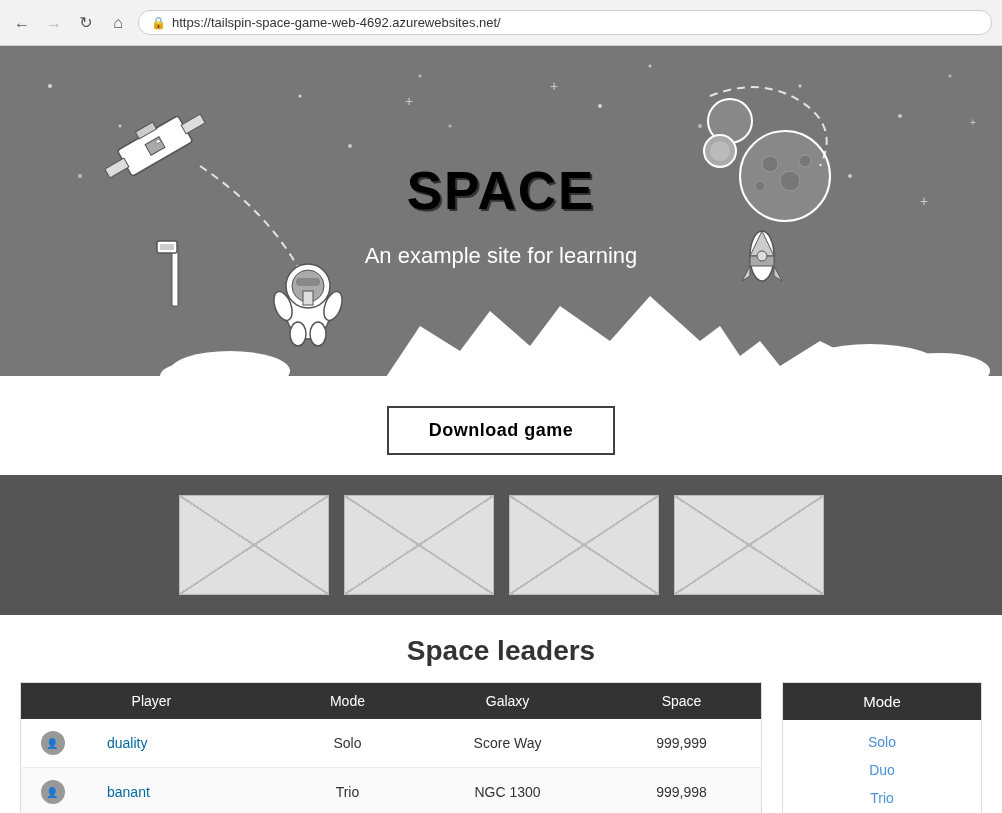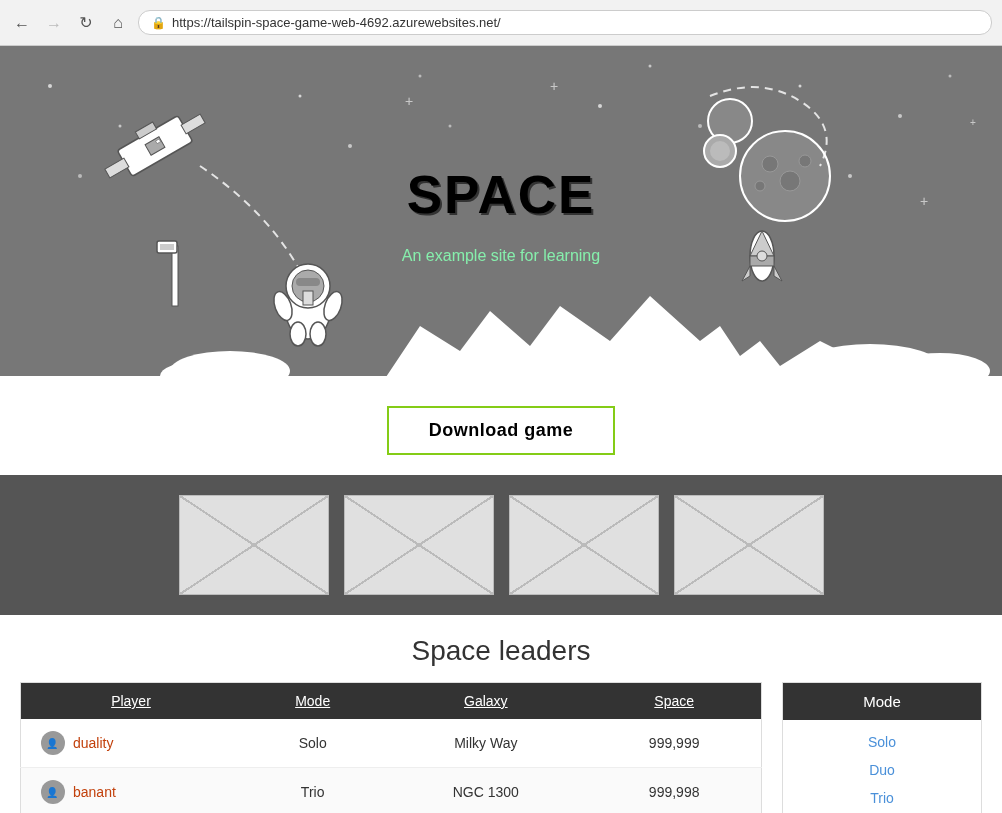--- a/index.html
+++ b/index.html
@@ -59,41 +59,41 @@
     }
     .hero-title {
       font-size: 53px;
       font-weight: 900;
       line-height: 1;
       color: #000000;
       text-shadow: 2px 2px 0 #333;
       letter-spacing: 2px;
     }
     .hero-subtitle {
-      font-size: 16px;
-      color: #86efac;
+      font-size: 22px;
+      color: #ffffff;
       margin-top: 26px;
     }
 
     
     .hero-illustration {
       position: absolute;
       top: 0; left: 0; right: 0; bottom: 0;
       width: 100%;
       height: 100%;
     }
 
     
     .download-section {
       background: white;
       padding: 20px;
       text-align: center;
     }
     .download-btn {
-      border: 2px solid #84cc16;
+      border: 2px solid #404040;
       background: white;
       padding: 12px 40px;
       font-size: 18px;
       font-weight: bold;
       cursor: pointer;
       letter-spacing: 0.5px;
     }
 
     
     .screenshots-section {
@@ -130,21 +130,21 @@
     }
 
     
     .leaders-section {
       background: white;
       padding: 20px;
     }
     .leaders-title {
       text-align: center;
       font-size: 28px;
-      font-weight: normal;
+      font-weight: bold;
       color: #333;
       margin-bottom: 15px;
     }
 
     .leaders-layout {
       display: flex;
       gap: 20px;
       align-items: flex-start;
     }
 
@@ -156,21 +156,20 @@
     }
     .leaders-table thead tr {
       background: #333;
       color: white;
     }
     .leaders-table thead th {
       padding: 10px 20px;
       text-align: center;
       font-weight: normal;
       font-size: 14px;
-      text-decoration: underline;
     }
     .leaders-table tbody tr {
       border-bottom: 1px solid #eee;
     }
     .leaders-table tbody tr:nth-child(even) {
       background: #fafafa;
     }
     .leaders-table tbody td {
       padding: 12px 20px;
       text-align: center;
@@ -185,22 +184,23 @@
     .player-avatar {
       width: 24px; height: 24px;
       border-radius: 50%;
       background: #999;
       display: flex; align-items: center; justify-content: center;
       font-size: 10px;
       color: white;
       flex-shrink: 0;
     }
     .player-link {
-      color: #c2410c;
+      color: #0369a1;
       text-decoration: none;
+      margin-left: 34px;
     }
     .mode-trio { color: #e67e22; }
 
     
     .filter-panel {
       width: 200px;
       border: 1px solid #ddd;
     }
     .filter-header {
       background: #333;
@@ -378,21 +378,21 @@
         </thead>
         <tbody>
           <tr>
             <td>
               <div class="player-cell">
                 <div class="player-avatar">👤</div>
                 <a href="#" class="player-link">duality</a>
               </div>
             </td>
             <td>Solo</td>
-            <td>Milky Way</td>
+            <td>Score Way</td>
             <td>999,999</td>
           </tr>
           <tr>
             <td>
               <div class="player-cell">
                 <div class="player-avatar">👤</div>
                 <a href="#" class="player-link">banant</a>
               </div>
             </td>
             <td class="mode-trio">Trio</td>

